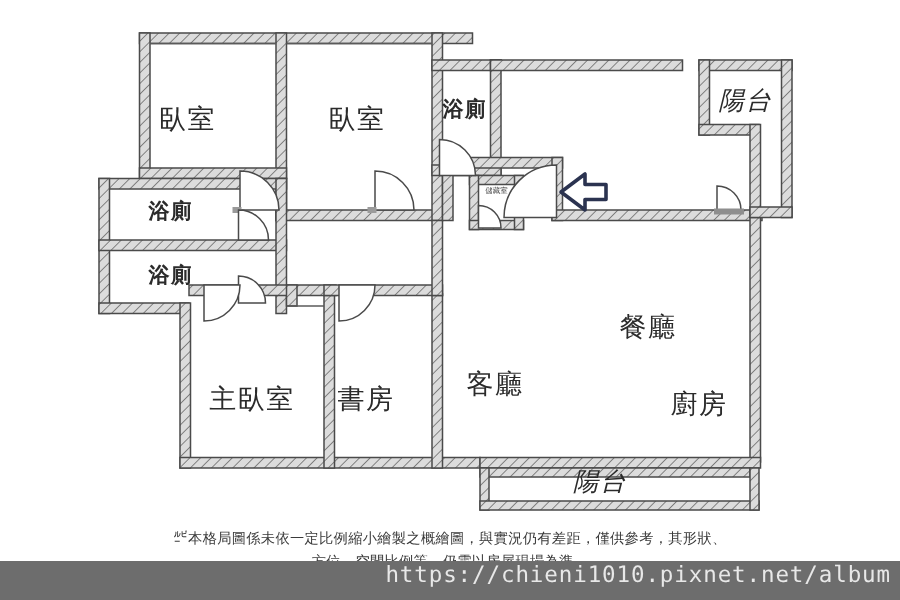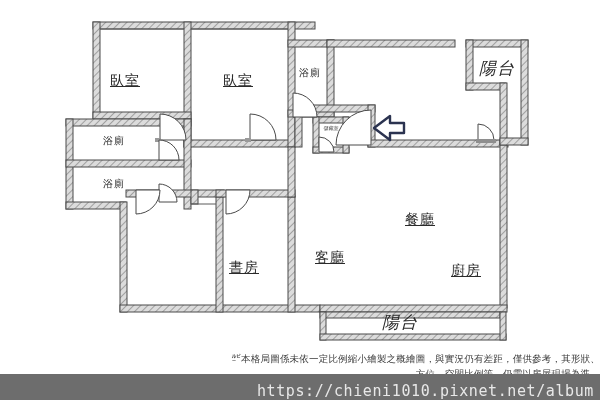--- a/index.html
+++ b/index.html
@@ -17,46 +17,46 @@
   
   .room-label{
     position:absolute;
     color:#2b2b2b;
     font-family:"DejaVu Sans","Liberation Sans",sans-serif;
     letter-spacing:1px;
     white-space:nowrap;
     line-height:1;
     user-select:none;
   }
-  .lbl-lg{font-size:14px;text-decoration:underline;}
+  .lbl-lg{font-size:18px;}
   .lbl-md{font-size:17px;font-style:italic;}
-  .lbl-sm{font-size:10px;}
+  .lbl-sm{font-size:14px;font-weight:bold;}
   .lbl-tiny{font-size:5px;letter-spacing:0;color:#3a3a3a;}
 
   
   #note{
     position:absolute;left:0;top:352px;width:600px;
-    text-align:right;
+    text-align:center;
     color:#3a3a3a;
-    font-family:Liberation Mono, monospace;
+    font-family:Liberation Sans, sans-serif;
     font-size:9.5px;
     line-height:15px;
     letter-spacing:.2px;
   }
   #note div{white-space:nowrap;}
 
   
   #watermark{
     position:absolute;left:0;top:374px;width:600px;height:26px;
     background:#6d6d6d;
     color:#e8e8e8;
     font-family:"DejaVu Sans Mono","Liberation Mono",monospace;
     font-size:15px;
     letter-spacing:.6px;
-    display:flex;align-items:flex-end;justify-content:flex-end;
+    display:flex;align-items:flex-start;justify-content:flex-end;
     padding-right:6px;
     box-sizing:border-box;
   }
 </style>
 </head>
 <body>
 
 <div id="stage">
 
   <svg id="plan" viewBox="0 0 600 400" xmlns="http://www.w3.org/2000/svg">
@@ -179,26 +179,27 @@
   <div class="room-label lbl-lg" style="left:238px;top:80px;transform:translate(-50%,-50%)">臥室</div>
 
   <div class="room-label lbl-sm" style="left:310px;top:73px;transform:translate(-50%,-50%)">浴廁</div>
 
   <div class="room-label lbl-sm" style="left:114px;top:141px;transform:translate(-50%,-50%)">浴廁</div>
 
   <div class="room-label lbl-sm" style="left:114px;top:184px;transform:translate(-50%,-50%)">浴廁</div>
 
   <div class="room-label lbl-tiny" style="left:331px;top:128px;transform:translate(-50%,-50%)">儲藏室</div>
 
+  <div class="room-label lbl-lg" style="left:168px;top:267px;transform:translate(-50%,-50%)">主臥室</div>
 
   <div class="room-label lbl-lg" style="left:244px;top:267px;transform:translate(-50%,-50%)">書房</div>
 
   <div class="room-label lbl-lg" style="left:330px;top:257px;transform:translate(-50%,-50%)">客廳</div>
 
-  <div class="room-label lbl-lg" style="left:420px;top:219px;transform:translate(-50%,-50%)">餐廳</div>
+  <div class="room-label lbl-lg" style="left:432px;top:219px;transform:translate(-50%,-50%)">餐廳</div>
 
   <div class="room-label lbl-lg" style="left:466px;top:270px;transform:translate(-50%,-50%)">廚房</div>
 
   <div class="room-label lbl-md" style="left:497px;top:68px;transform:translate(-50%,-50%)">陽台</div>
 
   <div class="room-label lbl-md" style="left:400px;top:322px;transform:translate(-50%,-50%)">陽台</div>
 
   <div id="note">
     <div>㍓本格局圖係未依一定比例縮小繪製之概繪圖，與實況仍有差距，僅供參考，其形狀、</div>
     <div>方位、空間比例等，仍需以房屋現場為準。</div>

